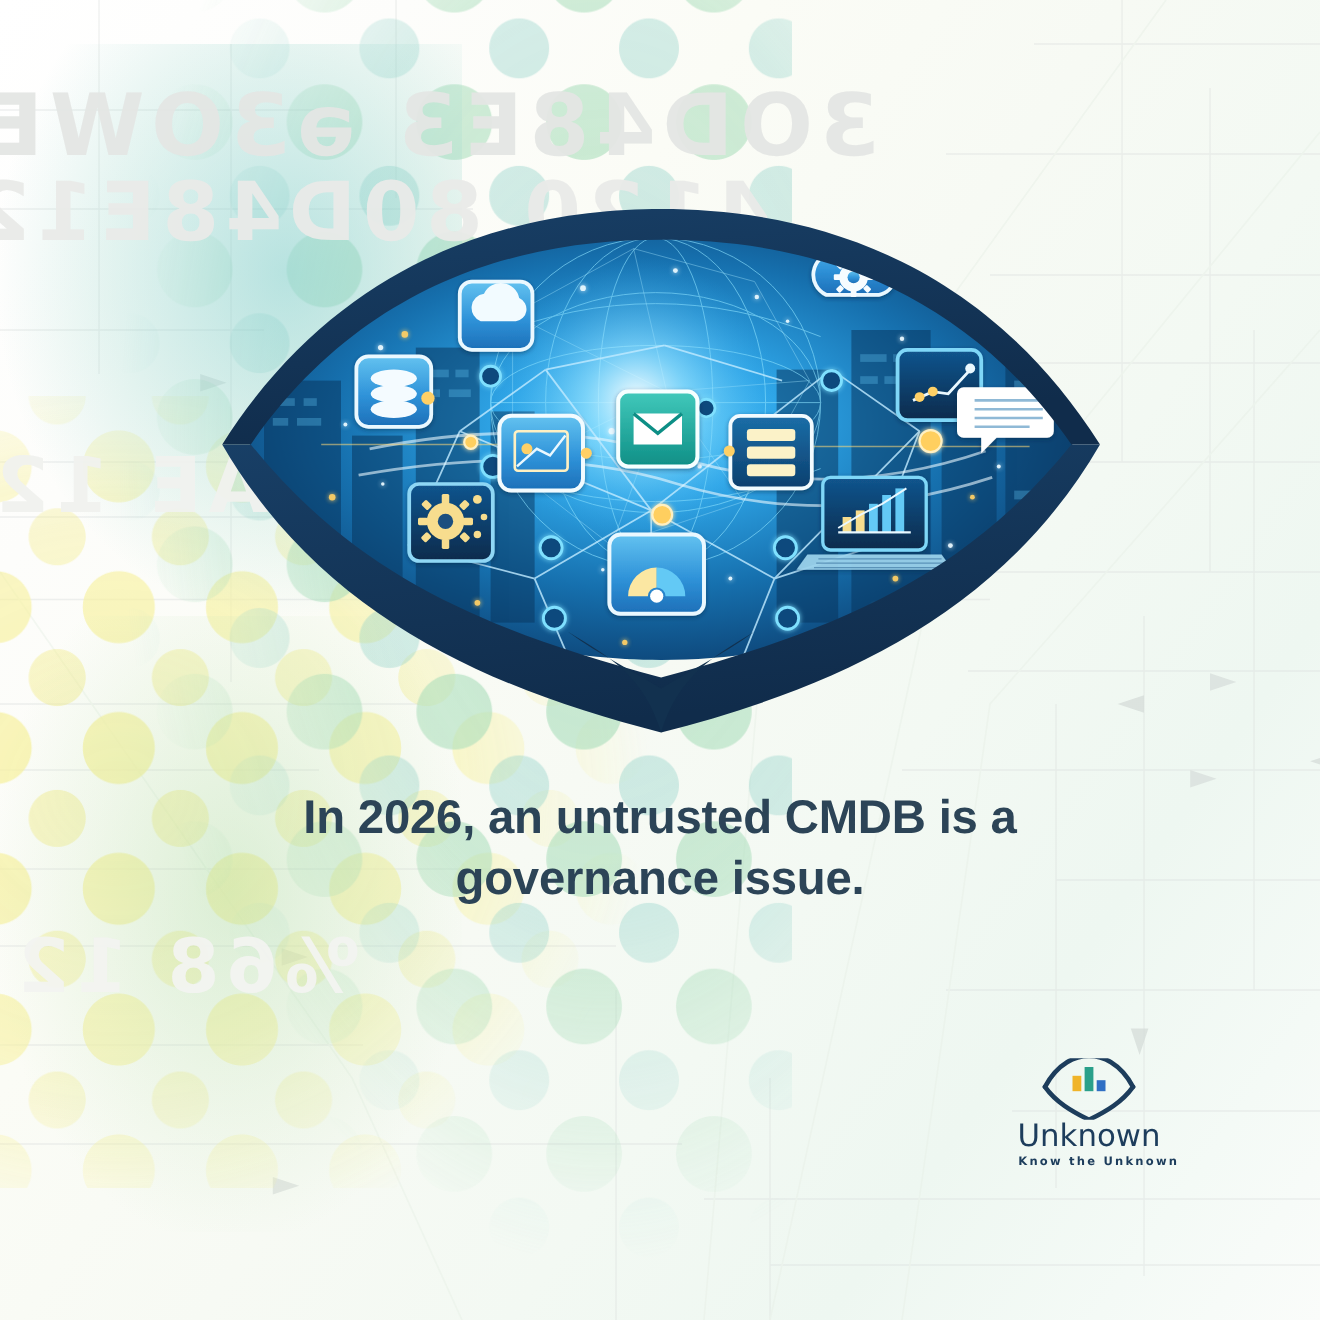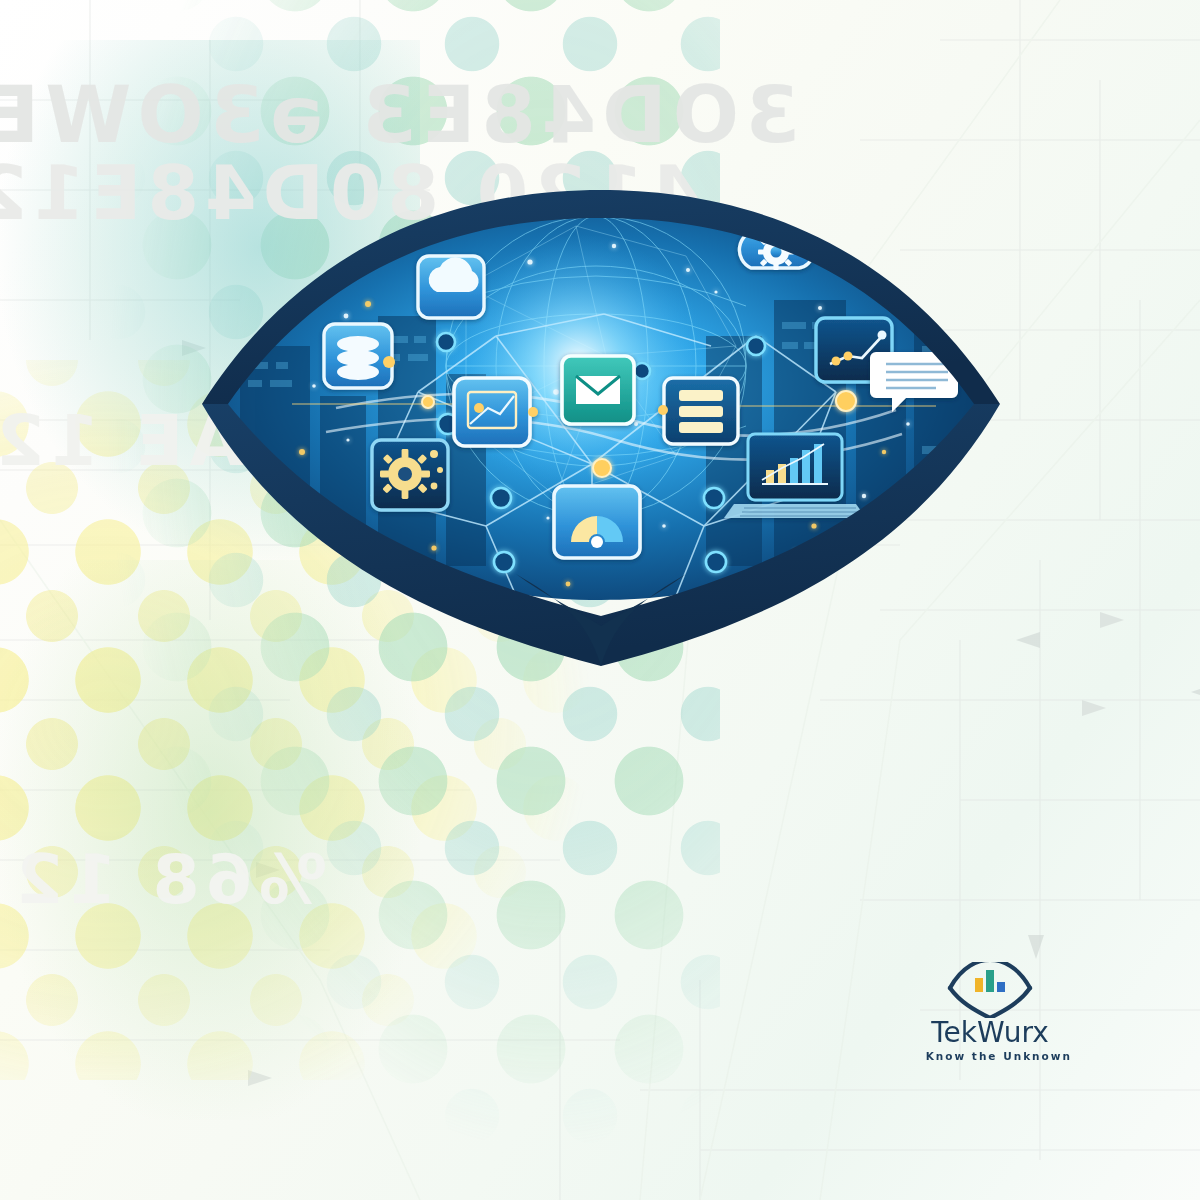--- a/index.html
+++ b/index.html
@@ -533,28 +533,29 @@
                L 804 208 C 712 366, 560 430, 405 470 C 250 430, 98 366, 6 208 Z" fill="url(#gEyeBody)"></path>
 
       <path d="M320 378 C 360 402, 390 420, 405 470 C 420 420, 450 402, 490 378
                C 460 400, 430 414, 405 430 C 380 414, 350 400, 320 378 Z" fill="#12314f"></path>
 
       <path d="M6 208 C 120 28, 288 -6, 405 -6 C 522 -6, 690 28, 804 208
                C 712 366, 560 430, 405 470 C 250 430, 98 366, 6 208 Z" fill="none" stroke="#ffffff" stroke-width="0"></path>
     </svg>
   </div>
 
+  <div class="headline">In 2026, an untrusted CMDB is a governance issue.</div>
 
   <div class="logo">
     <svg class="logo-mark" viewBox="0 0 164 56" aria-hidden="true">
       <g transform="translate(82,26)">
         <path d="M-40 0 C -28 -22, -12 -28, 0 -28 C 12 -28, 28 -22, 40 0" fill="none" stroke="#1d3d5c" stroke-width="4.2" stroke-linecap="round"></path>
         <path d="M-40 0 C -30 14, -16 22, 0 30 C 16 22, 30 14, 40 0" fill="none" stroke="#1d3d5c" stroke-width="4.2" stroke-linecap="round"></path>
         <rect x="-15" y="-10" width="8" height="14" fill="#f0b429"></rect>
         <rect x="-4" y="-18" width="8" height="22" fill="#2aa08a"></rect>
         <rect x="7" y="-6" width="8" height="10" fill="#2f6fc4"></rect>
       </g>
     </svg>
-    <div class="logo-name">TekWurx</div>
+    <div class="logo-name">Unknown</div>
     <div class="logo-tag">Know the Unknown</div>
   </div>
 
 </div>
 
 </body></html>

